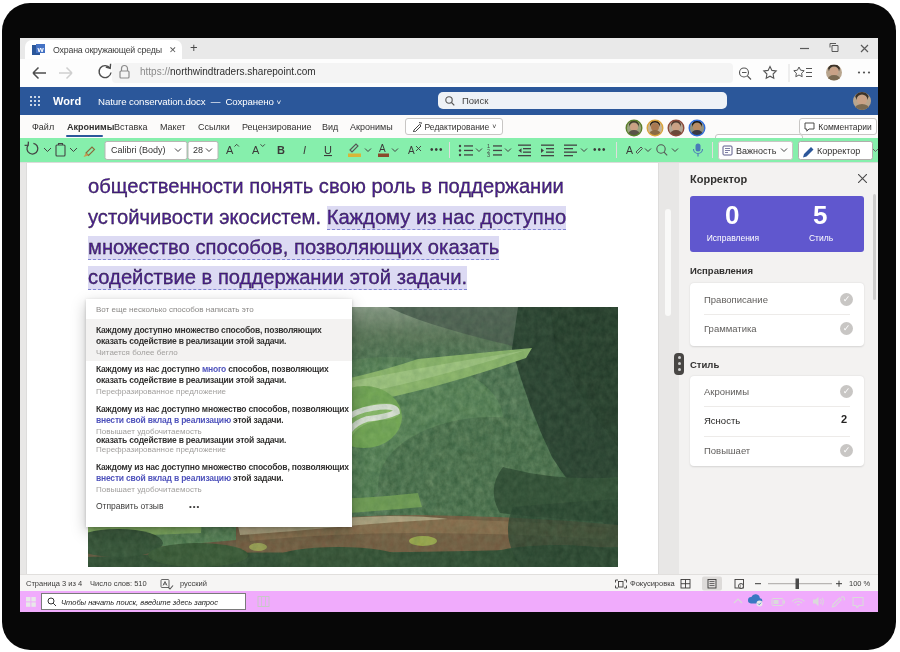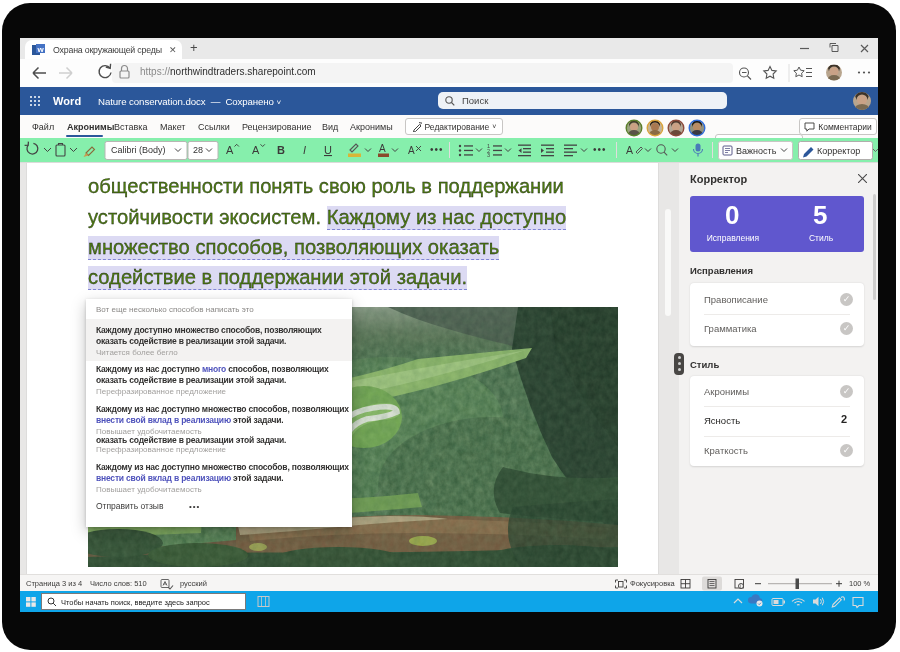--- a/index.html
+++ b/index.html
@@ -32,37 +32,37 @@
 #tabsrow { left:0; top:77px; width:858px; height:23px; background:#fcfbfa; }
 .rtab { top:6.5px; font-size:9px; color:#323130; }
 .btn { border:1px solid #c8c6c4; border-radius:3px; background:#fff; font-size:8.5px; color:#323130; display:flex; align-items:center; justify-content:center; white-space:nowrap; }
 
 
 #toolbar { left:0; top:100px; width:858px; height:25px; background:#86efac; border-bottom:1px solid #dcdbda; }
 
 
 #canvas { left:0; top:125px; width:858px; height:411px; background:#e8e7e6; }
 #page { left:6px; top:0; width:633px; height:411px; background:#fff; border-left:1px solid #dddcdb; border-right:1px solid #dddcdb; }
-.dline { left:68px; height:30px; line-height:30px; font-size:20.2px; color:#4d7c0f; white-space:nowrap; transform-origin:0 50%; -webkit-text-stroke:.3px #1a1a1a; }
+.dline { left:68px; height:30px; line-height:30px; font-size:20.2px; color:#4c1d95; white-space:nowrap; transform-origin:0 50%; -webkit-text-stroke:.3px #1a1a1a; }
 .hl { background:#dcdaf3; border-bottom:1.5px dashed #8186d5; padding-bottom:1px; }
 #vscroll { left:645px; top:46px; width:6px; height:107px; background:#f9f9f8; border-radius:3px; }
 
 
 #panel { left:659px; top:125px; width:199px; height:411px; background:#f3f2f1; }
 .pcard { position:absolute; left:11px; width:174px; background:#fff; border-radius:4px; box-shadow:0 0.5px 2px rgba(0,0,0,.13); }
 .prow { position:absolute; left:14px; font-size:9.5px; color:#605e5c; }
 .pchk { position:absolute; left:150px; width:13px; height:13px; border-radius:50%; background:#c8c6c4; color:#fff; font-size:9px; text-align:center; line-height:13px; }
 .pdiv { position:absolute; left:14px; width:146px; height:1px; background:#edebe9; }
 .plabel { position:absolute; left:11px; font-size:9.5px; font-weight:bold; color:#323130; }
 
 
 #statusbar { left:0; top:536px; width:858px; height:17px; background:#f6f5f4; border-top:1px solid #e1dfdd; font-size:7.5px; color:#3b3a39; }
 
 
-#taskbar { left:0; top:553px; width:858px; height:21px; background:#0ea5e9; }
+#taskbar { left:0; top:553px; width:858px; height:21px; background:#f0abfc;font-style:italic; }
 #tsearch { left:21px; top:2px; width:205px; height:17px; background:#fff; border:1px solid #7a7a7a; }
 #tsearchtxt { left:19px; top:4px; font-size:7.5px; color:#1a1a1a; }
 
 
 #popup { left:66px; top:261px; width:266px; height:228px; background:#fff; box-shadow:0 5px 14px rgba(0,0,0,.25), 0 1px 3px rgba(0,0,0,.18); z-index:5; }
 .sg { position:absolute; left:10px; font-size:8.5px; font-weight:bold; color:#323130; letter-spacing:-.2px; line-height:11.4px; white-space:nowrap; }
 .sgc { position:absolute; left:10px; font-size:8px; color:#a19f9d; white-space:nowrap; }
 .bluew { color:#4f53bc; }
 </style>
 </head>
@@ -457,21 +457,21 @@
       <span style="position:absolute;left:3.5px;top:9px;width:3px;height:3px;border-radius:50%;background:#d0d0d0"></span>
       <span style="position:absolute;left:3.5px;top:15px;width:3px;height:3px;border-radius:50%;background:#d0d0d0"></span>
     </div>
     <div class="pcard" style="top:213px;height:90px">
       <span class="prow" style="top:10px">Акронимы</span>
         <span class="pchk" style="top:9px">✓</span>
       <div class="pdiv" style="top:30px"></div>
       <span class="prow" style="top:39px;color:#252423">Ясность</span>
       <span class="abs" style="left:151px;top:37px;font-size:11px;font-weight:bold;color:#252423">2</span>
       <div class="pdiv" style="top:60px"></div>
-      <span class="prow" style="top:69px">Краткость</span>
+      <span class="prow" style="top:69px">Повышает</span>
         <span class="pchk" style="top:68px">✓</span>
     </div>
     <div class="abs" style="left:193.5px;top:31px;width:3.5px;height:106px;background:#cfcecd;border-radius:2px"></div>
   </div>
 
   <div class="abs" id="statusbar">
     <svg class="abs" style="left:0;top:0" width="858" height="17" viewBox="0 0 858 17" font-family="Liberation Sans">
       <text x="6" y="11" font-size="7.5" fill="#3b3a39">Страница 3 из 4</text>
       <text x="70" y="11" font-size="7.5" fill="#3b3a39">Число слов: 510</text>
       <g stroke="#555" stroke-width=".9" fill="none">

